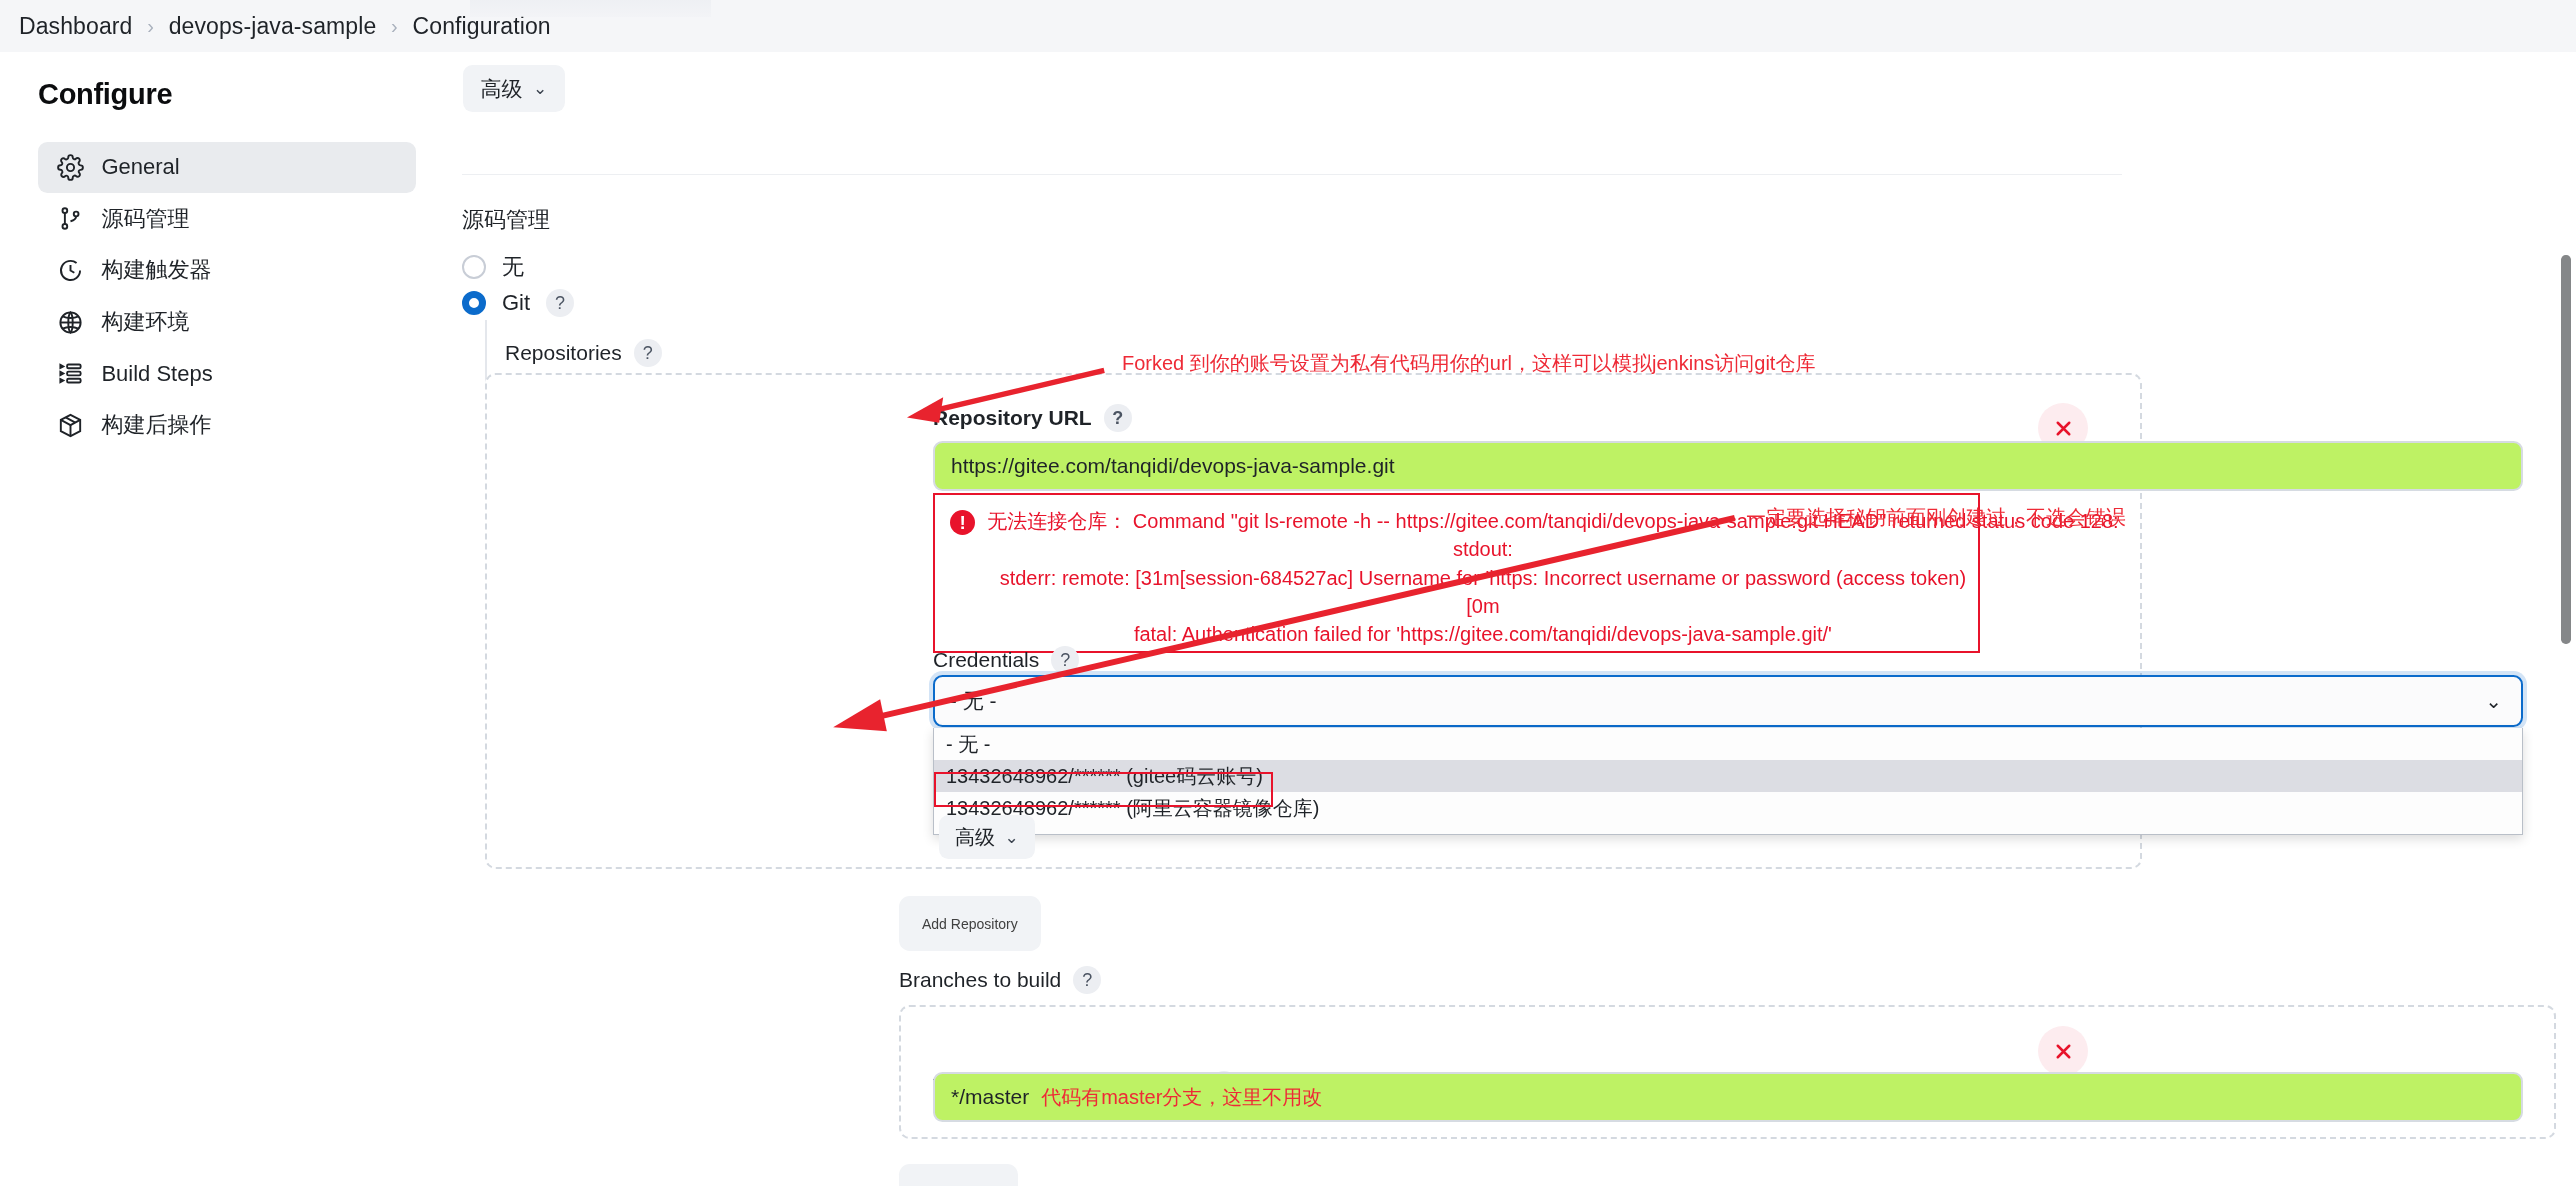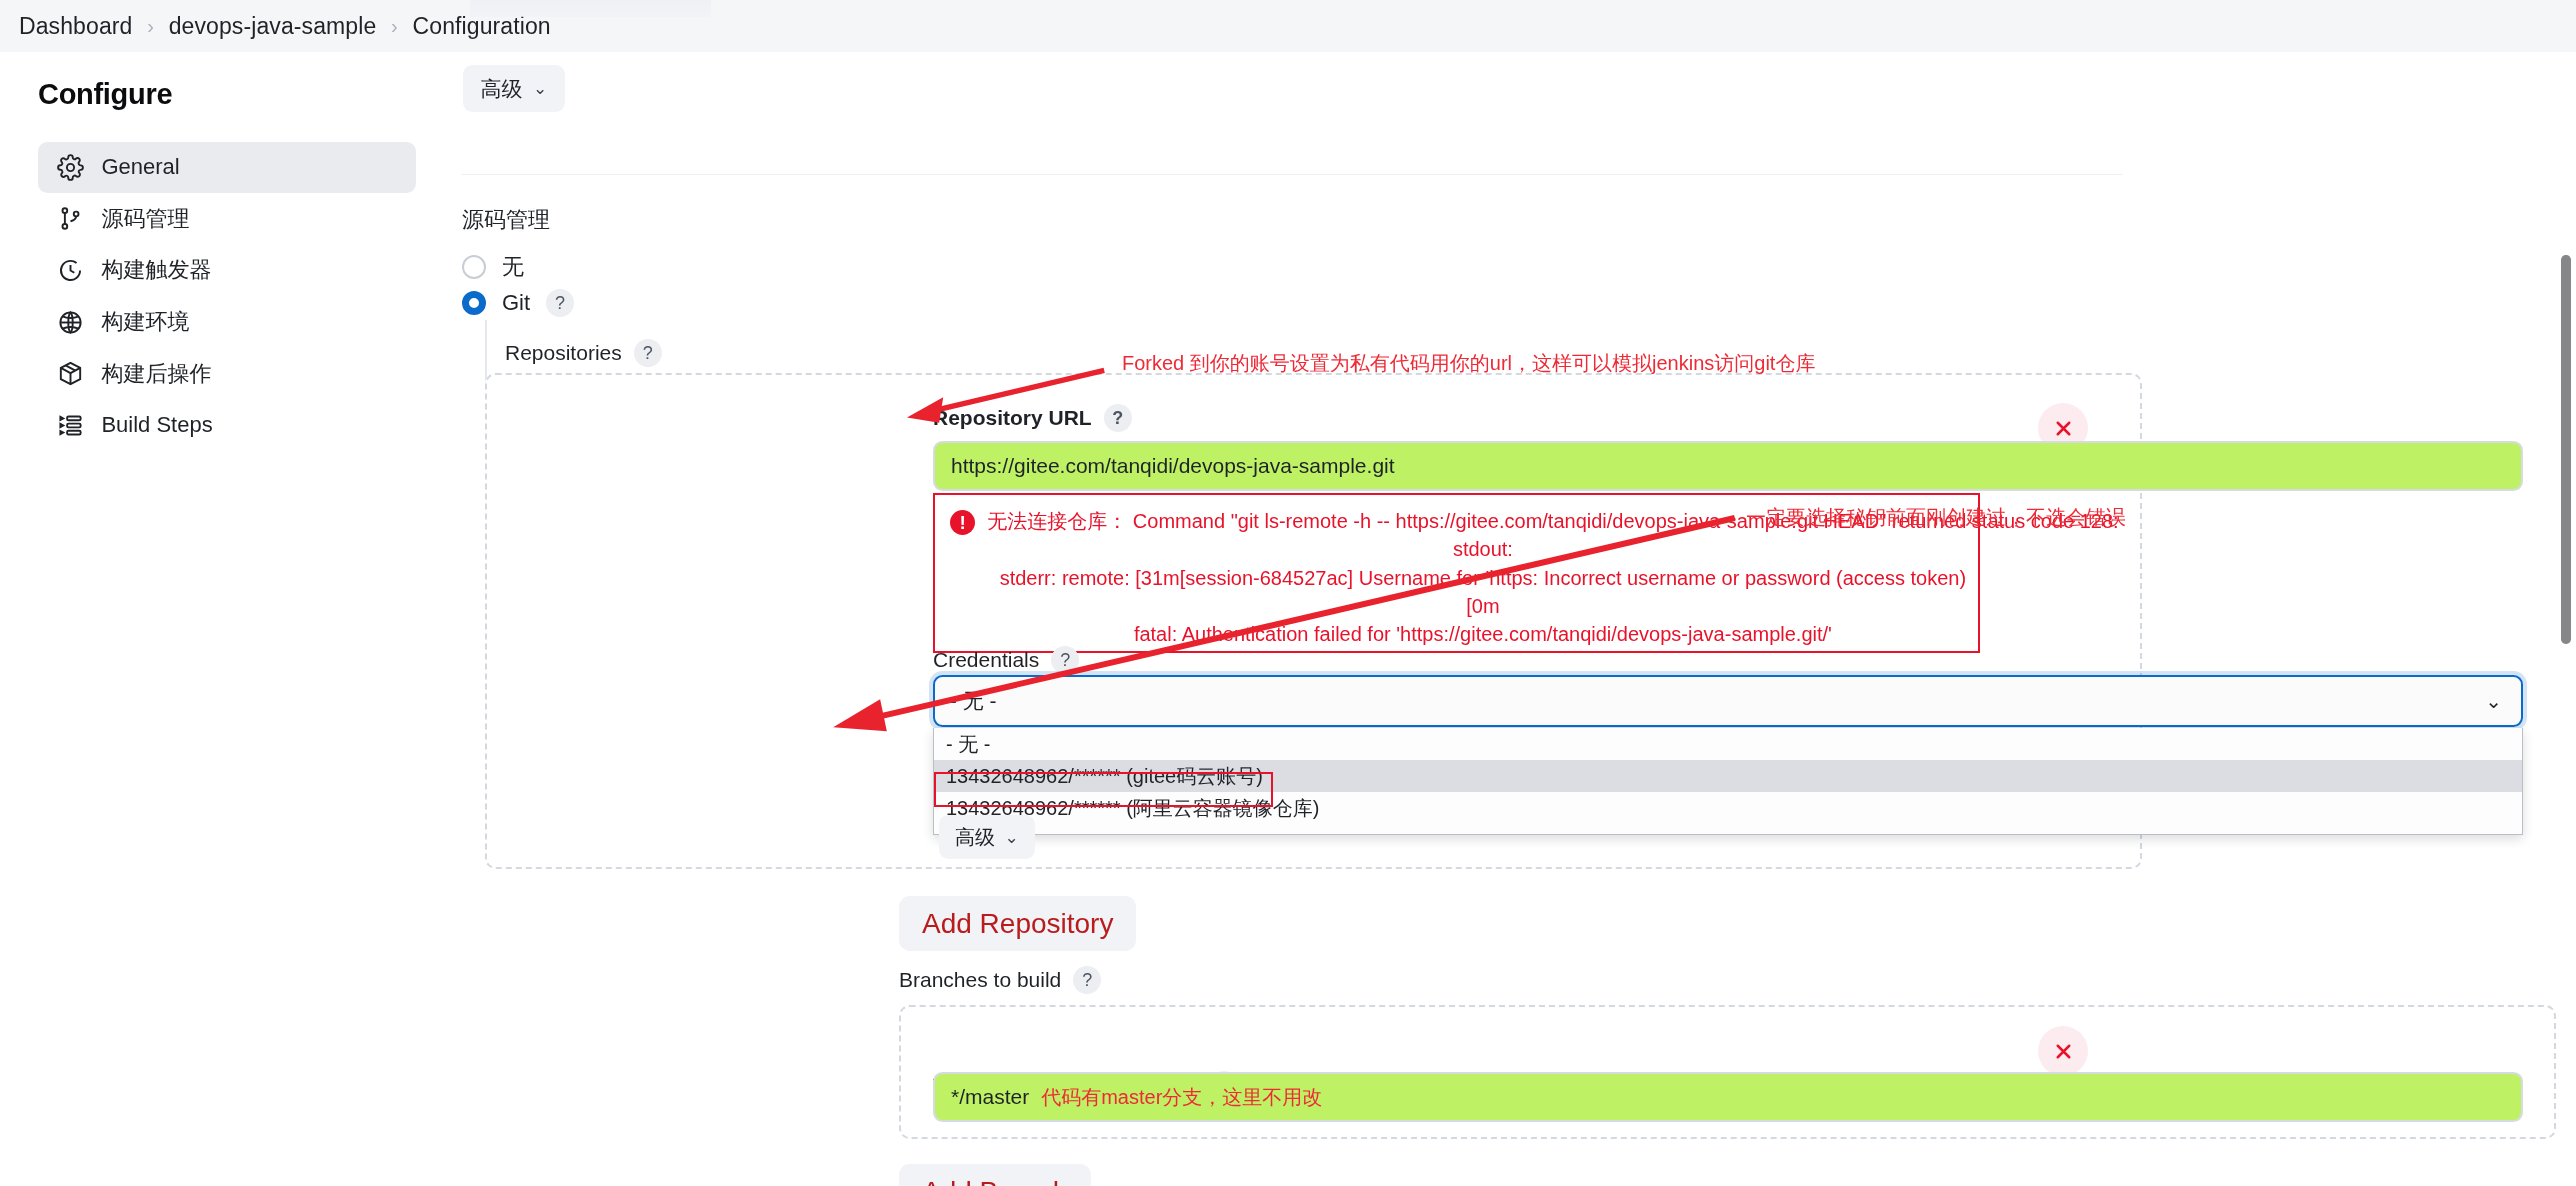--- a/index.html
+++ b/index.html
@@ -225,21 +225,21 @@
     position: absolute; left: 496px; top: 763px;
     height: 44px; padding: 0 16px;
     background: #f1f3f6; border-radius: 9.4px;
     display: flex; align-items: center; gap: 9.4px;
     font-size: 20px; color: #1f2328;
   }
 
   .plain-btn {
     background: #f1f3f6; border-radius: 10.7px;
     height: 55px; display: inline-flex; align-items: center;
-    padding: 12px 23px; font-size: 28px; color: #b91c1c;
+    padding: 12px 23px; font-size: 14px; color: #404040;
   }
 
   
   .branches-label {
     position: absolute; left: 456px; top: 914px;
     display:flex; align-items:center; gap:12px;
     font-size: 21px; color: #1f2328;
   }
   .branch-card {
     position: absolute; left: 456px; top: 953px;
@@ -319,41 +319,41 @@
         <path d="M5 6.5c4 2 10 2 14 0"></path>
           <path d="M5 17.5c4-2 10-2 14 0"></path>
       </svg>
     </span>
     <span class="nav-label">构建环境</span>
   </div>
 
   <div class="nav-item">
     <span class="nav-ico">
       <svg width="27" height="27" viewBox="0 0 24 24" fill="none" stroke="#1f2328" stroke-width="1.7">
-        <path d="M12 2.6 20.6 7v10L12 21.4 3.4 17V7z"></path>
-        <path d="M3.4 7 12 11.6 20.6 7"></path>
-          <path d="M12 11.6v9.8"></path>
-        <path d="M7.7 4.8l8.6 4.6"></path>
-      </svg>
-    </span>
-    <span class="nav-label">构建后操作</span>
-  </div>
-
-  <div class="nav-item">
-    <span class="nav-ico">
-      <svg width="27" height="27" viewBox="0 0 24 24" fill="none" stroke="#1f2328" stroke-width="1.7">
         <rect x="9" y="4" width="12" height="3.4" rx="1.2"></rect>
         <rect x="9" y="10.3" width="12" height="3.4" rx="1.2"></rect>
         <rect x="9" y="16.6" width="12" height="3.4" rx="1.2"></rect>
         <path d="M3 4.3l2.6 1.4L3 7.1z" fill="#1f2328"></path>
         <path d="M3 10.6l2.6 1.4L3 13.4z" fill="#1f2328"></path>
         <path d="M3 16.9l2.6 1.4L3 19.7z" fill="#1f2328"></path>
       </svg>
     </span>
     <span class="nav-label">Build Steps</span>
+  </div>
+
+  <div class="nav-item">
+    <span class="nav-ico">
+      <svg width="27" height="27" viewBox="0 0 24 24" fill="none" stroke="#1f2328" stroke-width="1.7">
+        <path d="M12 2.6 20.6 7v10L12 21.4 3.4 17V7z"></path>
+        <path d="M3.4 7 12 11.6 20.6 7"></path>
+          <path d="M12 11.6v9.8"></path>
+        <path d="M7.7 4.8l8.6 4.6"></path>
+      </svg>
+    </span>
+    <span class="nav-label">构建后操作</span>
   </div>
 </div>
 
 <div class="main">
 
   <div class="adv-btn">
     <span>高级</span>
     <span class="chev-sm">⌄</span>
   </div>
 

